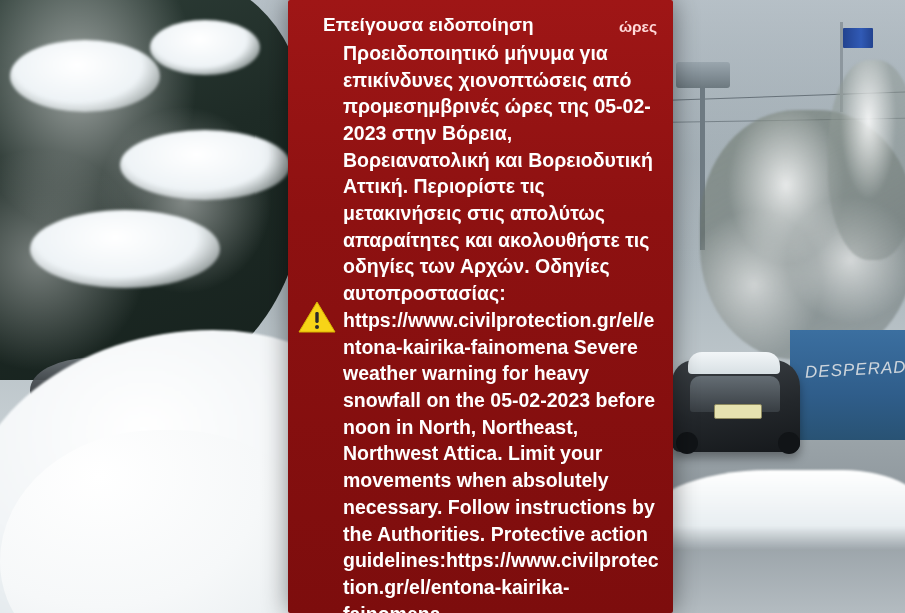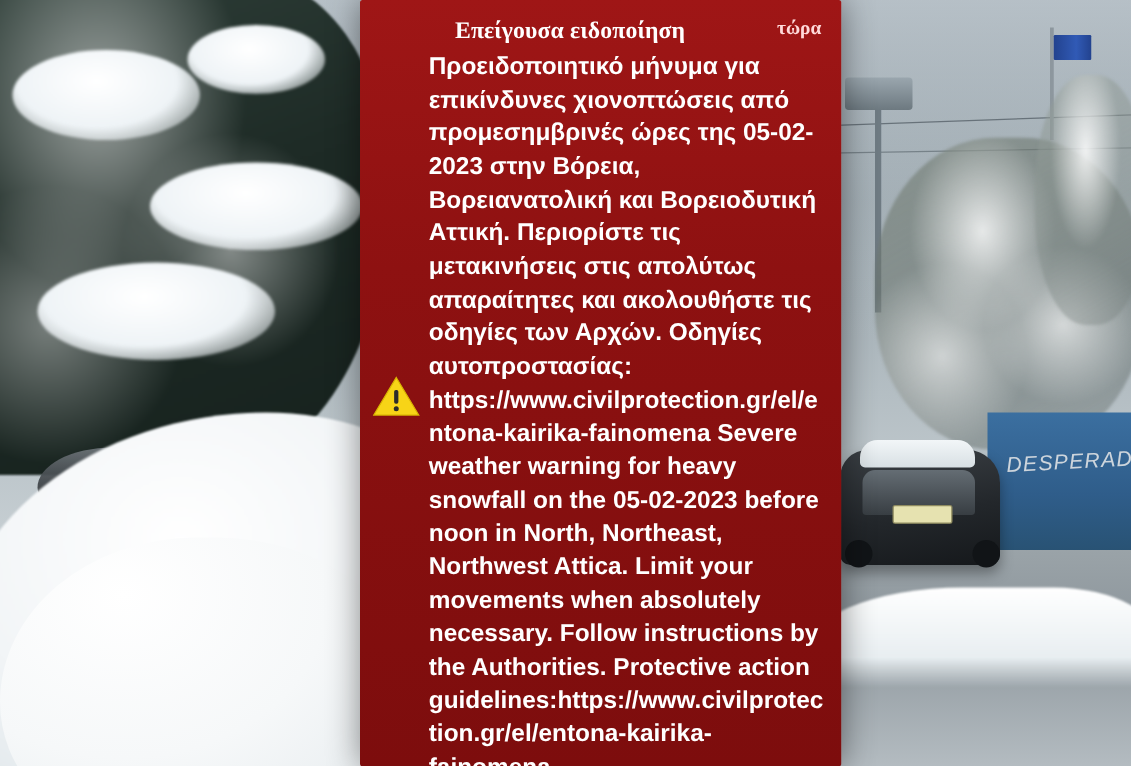--- a/index.html
+++ b/index.html
@@ -306,24 +306,23 @@
     height: 613px;
     background: linear-gradient(180deg, #9f1616 0%, #8e1111 35%, #7d0d0d 100%);
     box-shadow: 0 0 26px rgba(0,0,0,.45);
     color: #ffffff;
     border-radius: 2px;
     overflow: hidden;
   }
 
   .alert-head {
     display: flex;
-    align-items: flex-start;
+    align-items: flex-end;
     justify-content: space-between;
-    padding: 14px 16px 2px 76px;
-    font-family: Liberation Serif, serif;
+    padding: 14px 16px 2px 35px;
   }
   .alert-title {
     font-size: 19px;
     font-weight: bold;
     letter-spacing: .1px;
     line-height: 1.15;
   }
   .alert-time {
     font-size: 15.5px;
     font-weight: bold;
@@ -410,21 +409,21 @@
     <div class="warn-icon">
       <svg viewBox="0 0 38 34" width="38" height="34" aria-hidden="true">
         <polygon points="19,2 37,32 1,32" fill="#f7d417" stroke="#d8b400" stroke-width="1"></polygon>
         <rect class="tri-text" x="17.3" y="12" width="3.4" height="11" rx="1.4"></rect>
         <circle class="tri-text" cx="19" cy="27" r="2"></circle>
       </svg>
     </div>
 
     <div class="alert-head">
       <div class="alert-title">Επείγουσα ειδοποίηση</div>
-      <div class="alert-time">τώρα</div>
+      <div class="alert-time">ώρες</div>
     </div>
 
     <div class="alert-body">
       <p>Προειδοποιητικό μήνυμα για επικίνδυνες χιονοπτώσεις από προμεσημβρινές ώρες της 05-02-2023 στην Βόρεια, Βορειανατολική και Βορειοδυτική Αττική. Περιορίστε τις μετακινήσεις στις απολύτως απαραίτητες και ακολουθήστε τις οδηγίες των Αρχών. Οδηγίες αυτοπροστασίας: https://www.civilprotection.gr/el/entona-kairika-fainomena Severe weather warning for heavy snowfall on the 05-02-2023 before noon in North, Northeast, Northwest Attica. Limit your movements when absolutely necessary. Follow instructions by the Authorities. Protective action guidelines:https://www.civilprotection.gr/el/entona-kairika-fainomena</p>
     </div>
   </div>
 
 </div>
 
 </body></html>

